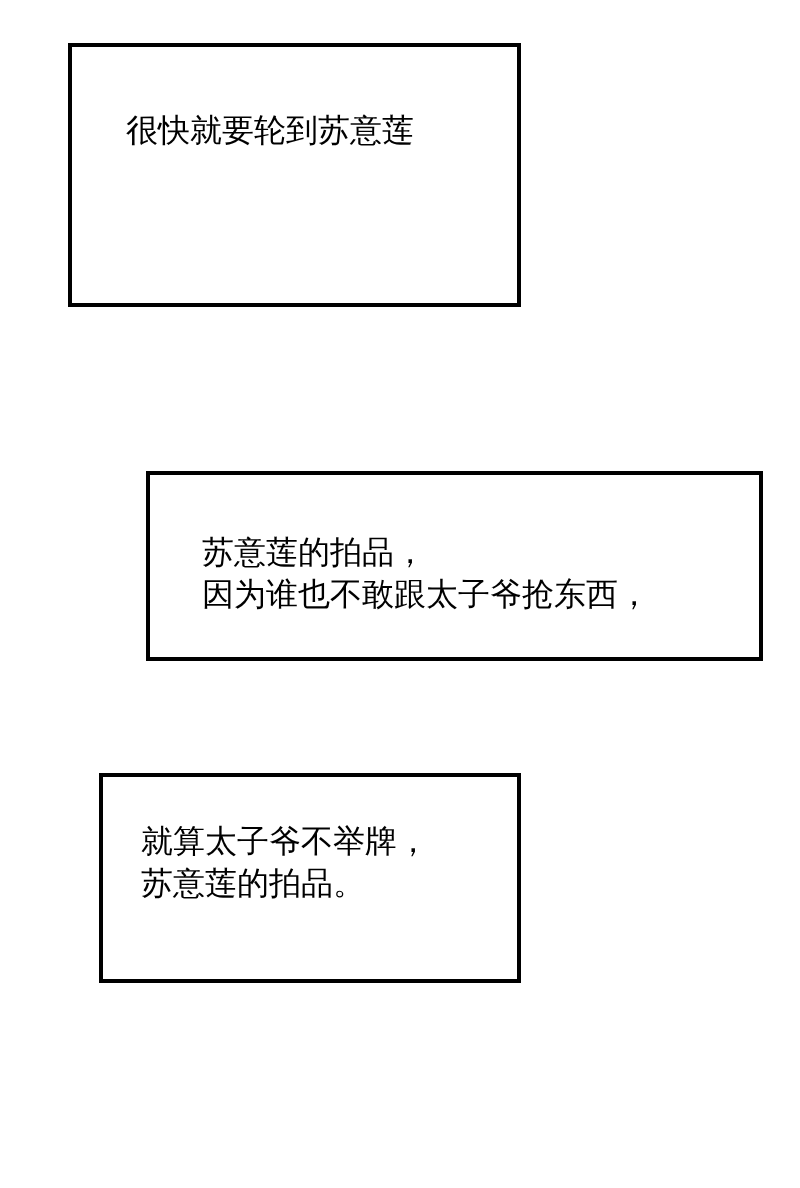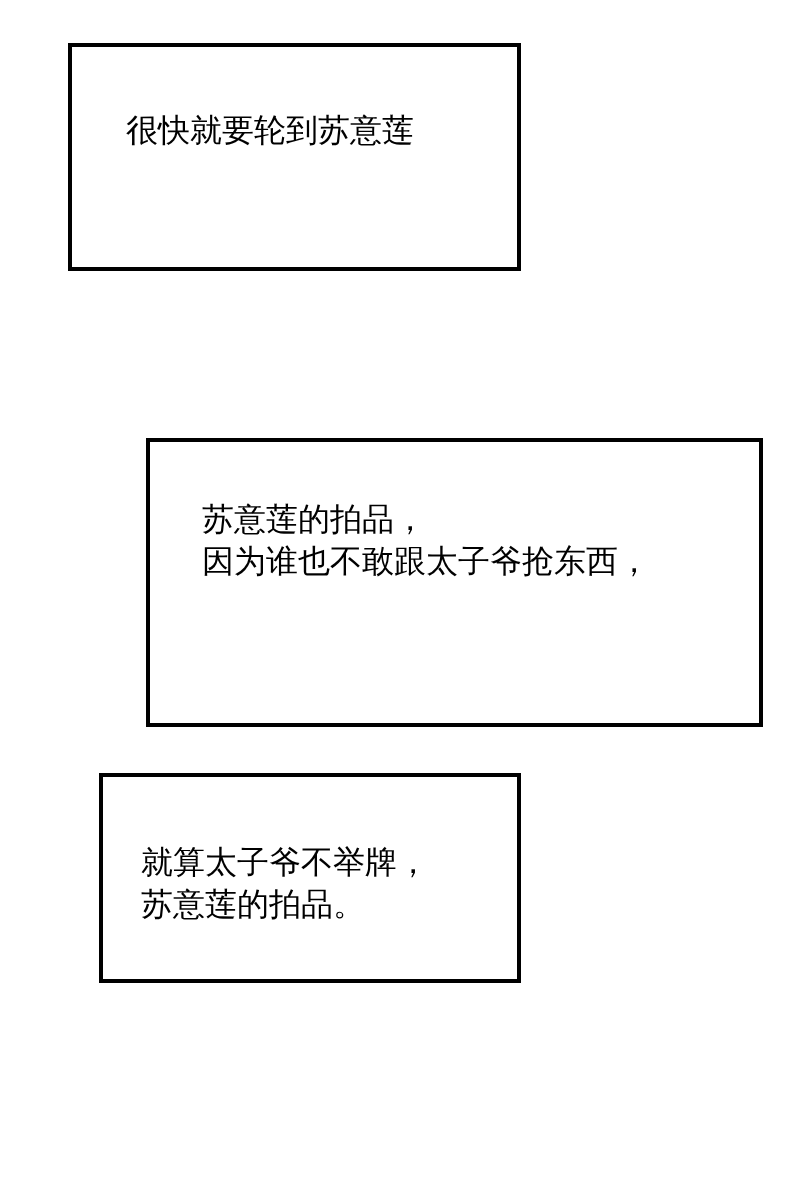--- a/index.html
+++ b/index.html
@@ -5,31 +5,31 @@
   html, body { margin:0; padding:0; background:#ffffff; }
   body { width:800px; height:1188px; position:relative; overflow:hidden;
          font-family:"DejaVu Sans", "Liberation Sans", sans-serif; }
   .panel { position:absolute; box-sizing:border-box; border:4px solid #000000; background:#ffffff; }
   .text { position:absolute; color:#000000; font-size:32px; line-height:42px; white-space:nowrap; letter-spacing:0px; }
   .line { display:block; }
 </style>
 </head>
 <body>
 
-<div class="panel" style="left:68px; top:43px; width:453px; height:228px;">
+<div class="panel" style="left:68px; top:43px; width:453px; height:264px;">
   <div class="text" style="left:54px; top:62px;">
     <span class="line">很快就要轮到苏意莲</span>
   </div>
 </div>
 
-<div class="panel" style="left:146px; top:438px; width:617px; height:289px;">
+<div class="panel" style="left:146px; top:471px; width:617px; height:190px;">
   <div class="text" style="left:52px; top:56px;">
     <span class="line">苏意莲的拍品，</span>
     <span class="line">因为谁也不敢跟太子爷抢东西，</span>
   </div>
 </div>
 
 <div class="panel" style="left:99px; top:773px; width:422px; height:210px;">
-  <div class="text" style="left:38px; top:64px;">
+  <div class="text" style="left:38px; top:43px;">
     <span class="line">就算太子爷不举牌，</span>
     <span class="line">苏意莲的拍品。</span>
   </div>
 </div>
 
 </body></html>

